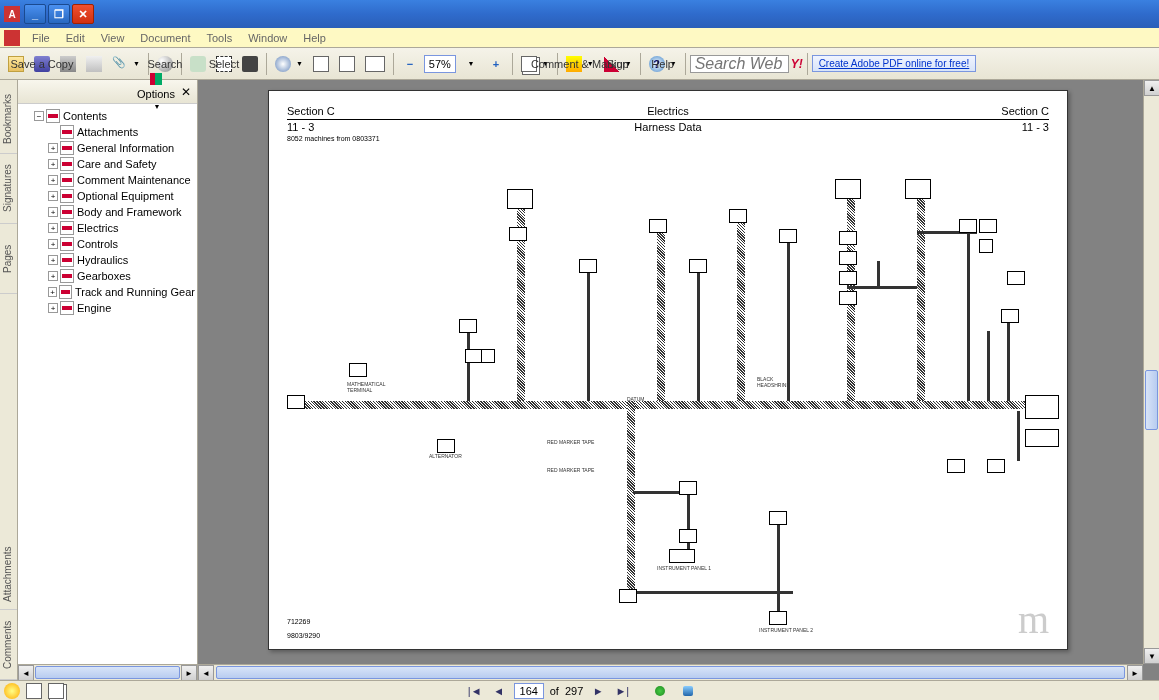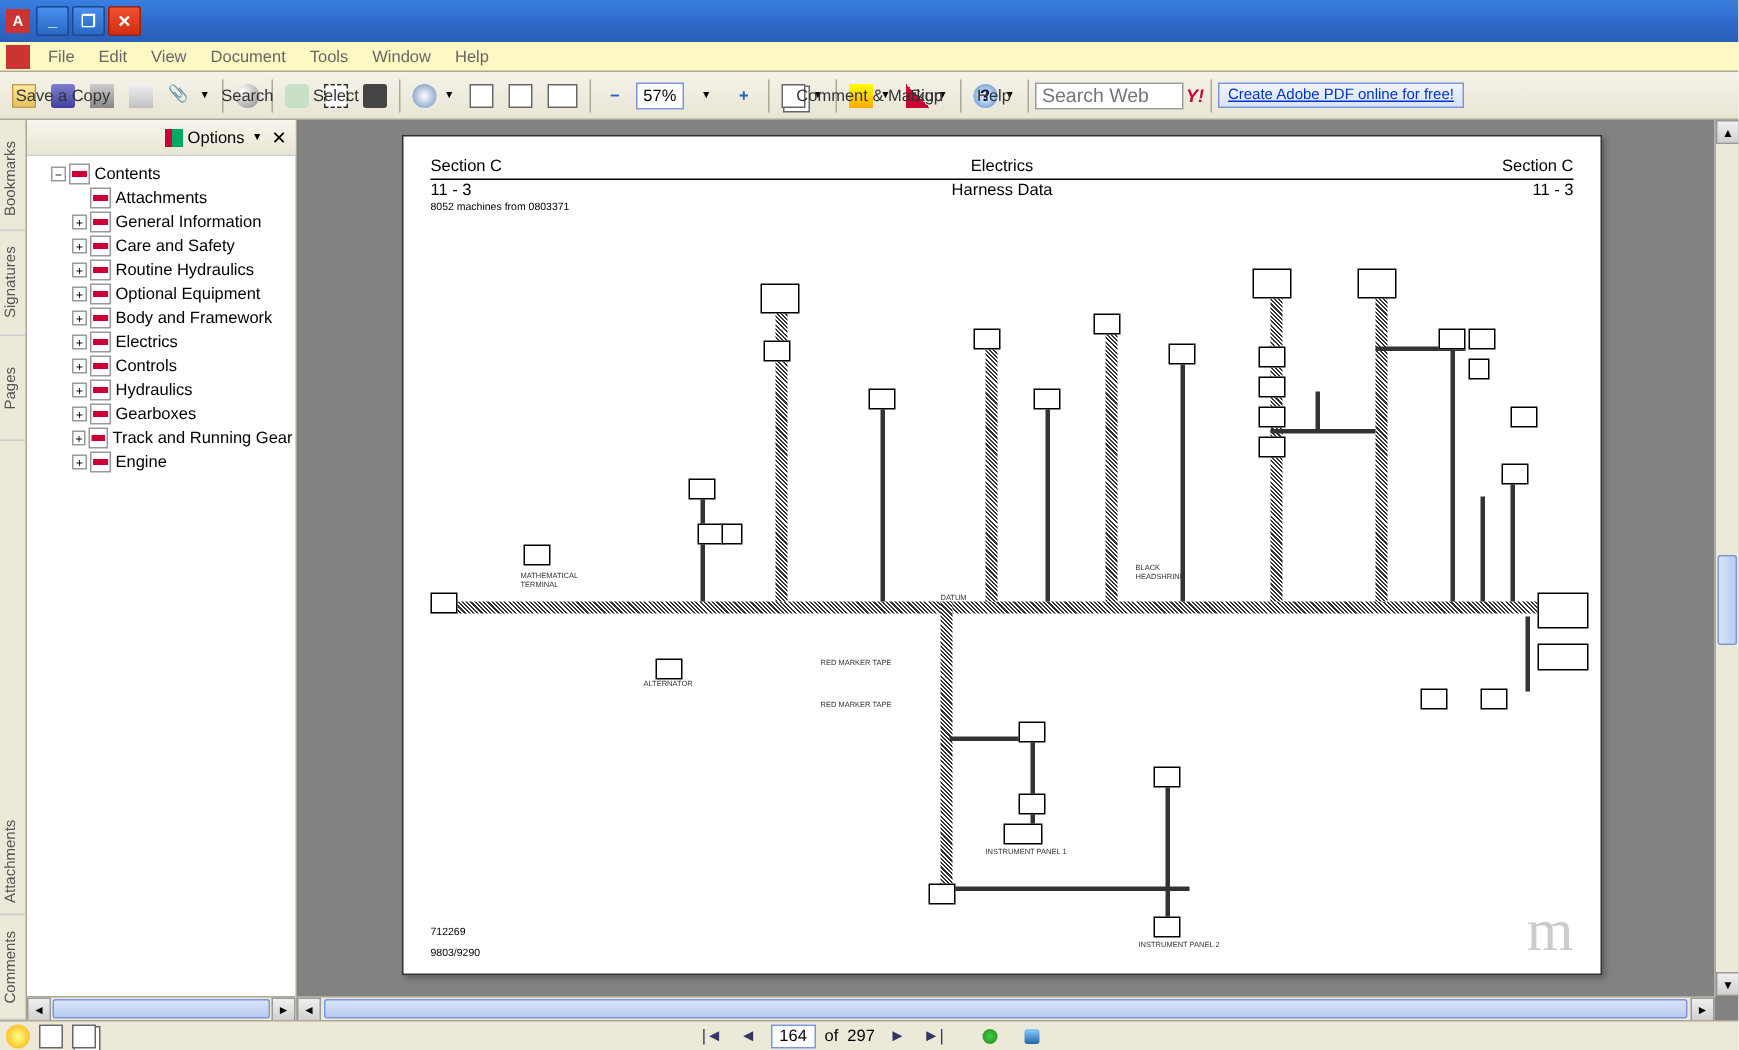--- a/index.html
+++ b/index.html
@@ -18,35 +18,35 @@
 .menubar .micon { width: 16px; height: 16px; background: #cc3333; margin-right: 4px; }
 .menubar .mitem { padding: 2px 8px; color: #666; cursor: pointer; }
 
 
 .toolbar { height: 32px; background: linear-gradient(to bottom, #f5f3e9, #e8e5d4); border-bottom: 1px solid #aca899; display: flex; align-items: center; padding: 0 4px; gap: 2px; }
 .tbtn { height: 24px; min-width: 24px; display: flex; align-items: center; justify-content: center; padding: 0 4px; cursor: pointer; border-radius: 2px; gap: 3px; }
 .tsep { width: 1px; height: 22px; background: #aca899; margin: 0 2px; }
 .ticon { width: 16px; height: 16px; display: inline-block; }
 .tbtn span.lbl { font-size: 11px; }
 .zoom-input { width: 32px; height: 18px; border: 1px solid #7a96df; font-size: 11px; padding: 0 2px; text-align: center; }
-.search-web { width: 99px; height: 18px; border: 1px solid #999; font-size: 13px; padding: 0 4px; color: #999; }
+.search-web { width: 99px; height: 18px; border: 1px solid #999; font-size: 16px; padding: 0 4px; color: #999; font-style: italic; }
 .adobe-link { background: linear-gradient(to bottom,#f0f4ff,#d8e4f8); border: 1px solid #7a96df; padding: 2px 6px; font-size: 10px; color: #0033cc; text-decoration: underline; text-align: center; cursor: pointer; }
 .drop-arrow { font-size: 7px; margin-left: 2px; }
 
 
 .main { display: flex; height: 600px; }
 
 
 .sidetabs { width: 18px; background: #ece9d8; border-right: 1px solid #aca899; display: flex; flex-direction: column; padding-top: 4px; }
 .sidetab { height: 70px; writing-mode: vertical-rl; transform: rotate(180deg); text-align: center; font-size: 10px; color: #555; cursor: pointer; border-top: 1px solid #ccc; padding: 4px 2px; }
 
 
 .bookmarks { width: 180px; background: #fff; border-right: 1px solid #aca899; display: flex; flex-direction: column; }
 .bkheader { height: 24px; background: linear-gradient(to bottom,#f8f6ed,#e8e5d4); border-bottom: 1px solid #ccc; display: flex; align-items: center; justify-content: flex-end; padding: 0 6px; gap: 6px; }
-.bkheader .opts { cursor: pointer; display: flex; align-items: center; gap: 3px; }
+.bkheader .opts { cursor: pointer; display: flex; align-items: center; gap: 3px; flex-direction: column; }
 .bkheader .closep { cursor: pointer; font-size: 12px; }
 .bktree { flex: 1; overflow: auto; padding: 4px 2px; }
 .treenode { display: flex; align-items: center; padding: 1px 0; cursor: pointer; white-space: nowrap; }
 .treenode .exp { width: 10px; height: 10px; border: 1px solid #999; display: flex; align-items: center; justify-content: center; font-size: 8px; margin-right: 2px; background: #fff; }
 .treenode .exp.none { border: none; }
 .treenode .ticon2 { width: 14px; height: 14px; margin-right: 3px; }
 .treenode.lvl1 { padding-left: 14px; }
 .treenode.lvl2 { padding-left: 28px; }
 
 
@@ -254,21 +254,21 @@
             <span>General Information</span>
           </div>
           <div class="treenode lvl2">
             <span class="exp">+</span>
             <span class="ic-pdf ticon2"></span>
             <span>Care and Safety</span>
           </div>
           <div class="treenode lvl2">
             <span class="exp">+</span>
             <span class="ic-pdf ticon2"></span>
-            <span>Routine Hydraulics</span>
+            <span>Comment Maintenance</span>
           </div>
           <div class="treenode lvl2">
             <span class="exp">+</span>
             <span class="ic-pdf ticon2"></span>
             <span>Optional Equipment</span>
           </div>
           <div class="treenode lvl2">
             <span class="exp">+</span>
             <span class="ic-pdf ticon2"></span>
             <span>Body and Framework</span>

